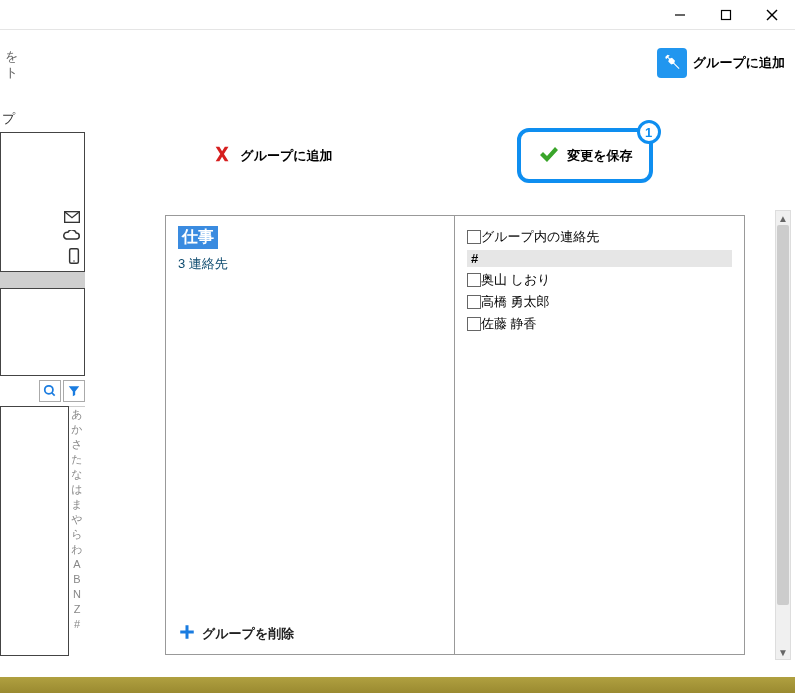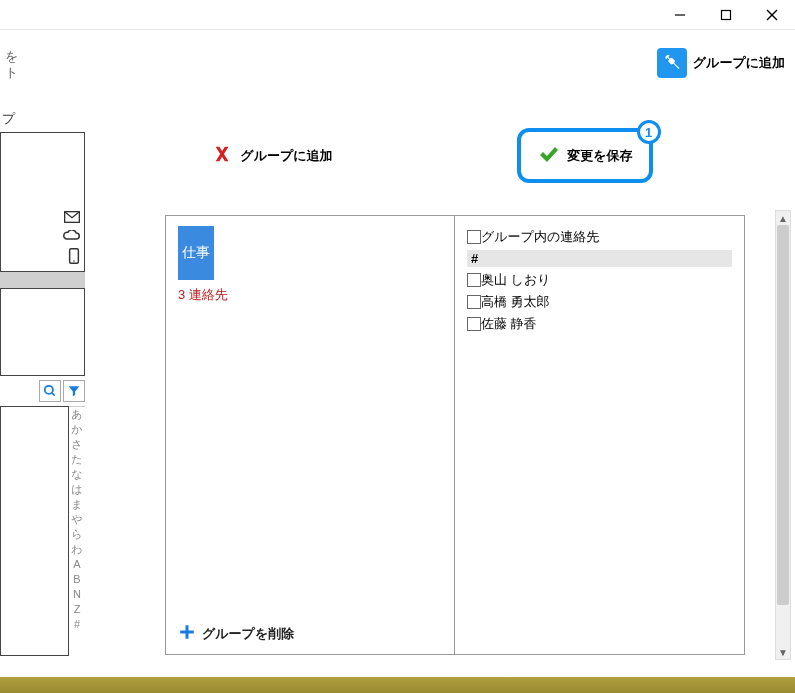--- a/index.html
+++ b/index.html
@@ -177,26 +177,26 @@
       display:flex;
       flex-direction:column;
     }
     .pane-right {
       width: 50%;
       padding: 10px 12px;
     }
     .group-name {
       background: #3a8be0;
       color: #fff;
-      padding: 18px 4px;
+      padding: 1px 4px;
       display: inline-block;
-      font-weight: normal;
-      font-size:14px;
-    }
-    .contact-count { margin-top: 6px; color:#b91c1c;}
+      font-weight: bold;
+      font-size:16px;
+    }
+    .contact-count { margin-top: 6px; color:#0c4a6e;}
     .add-group {
       margin-top: auto;
       display:flex; align-items:center; gap:6px;
       font-weight:bold;
       color:#222;
     }
     .row-cb { display:flex; align-items:center; padding:2px 0; }
     .cb { width:14px; height:14px; border:1px solid #666; background:#fff; flex-shrink:0;}
     .section-hdr { background:#e6e6e6; padding:1px 4px; margin:2px 0; font-weight:bold;}
     .surname { font-weight:normal; }

